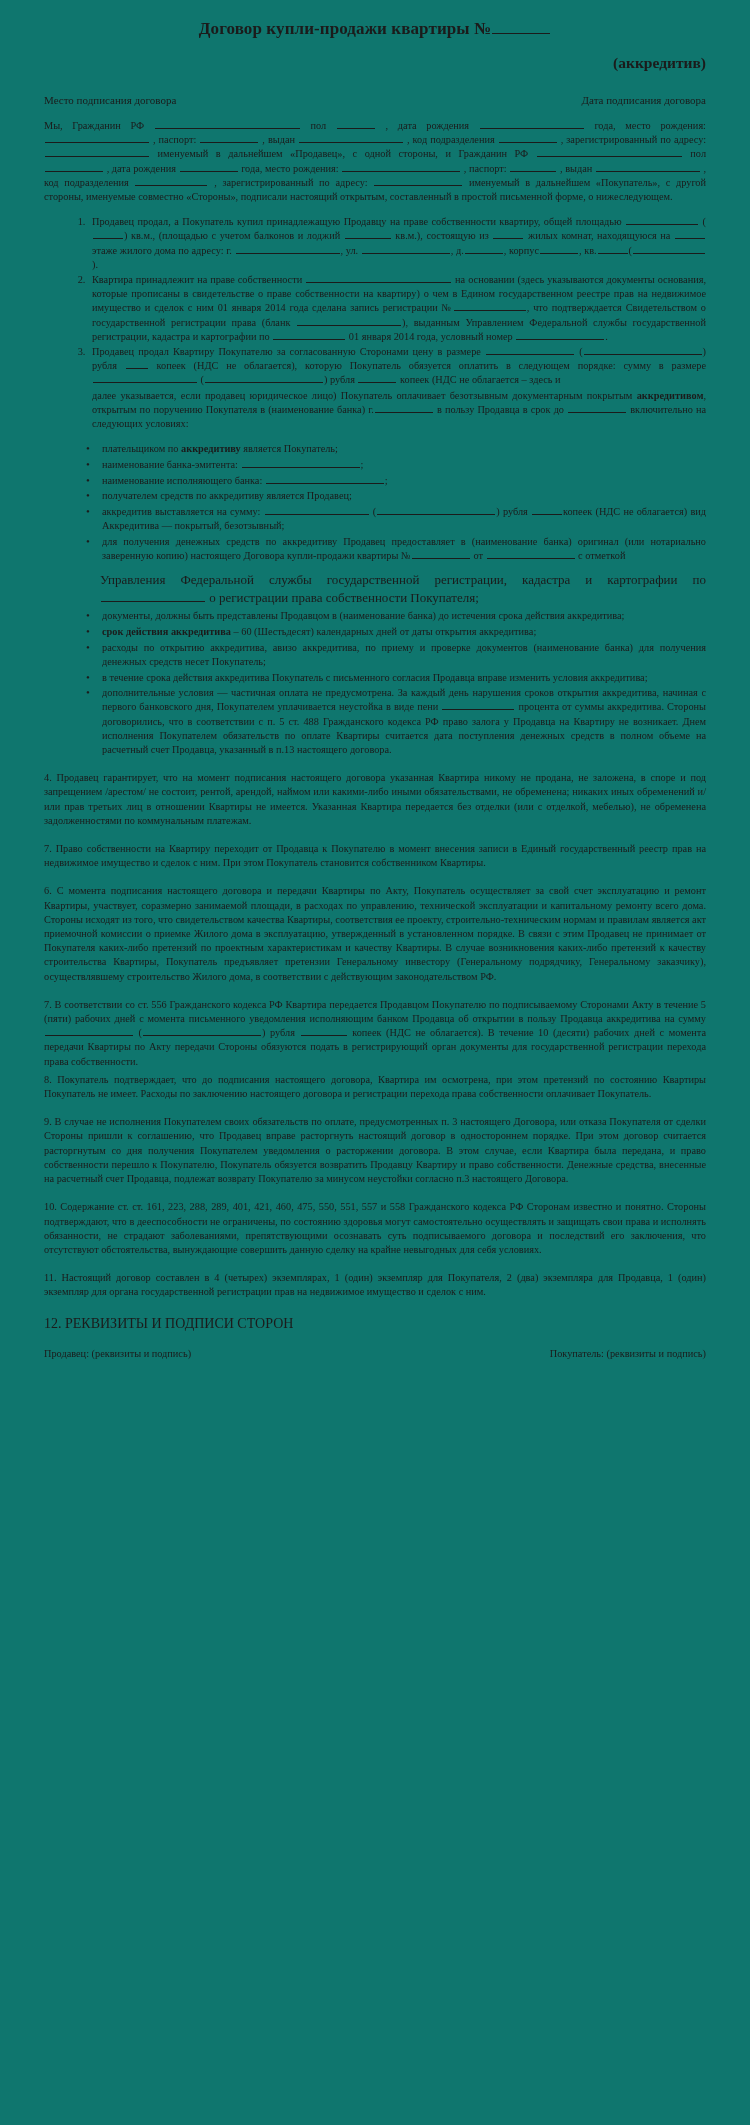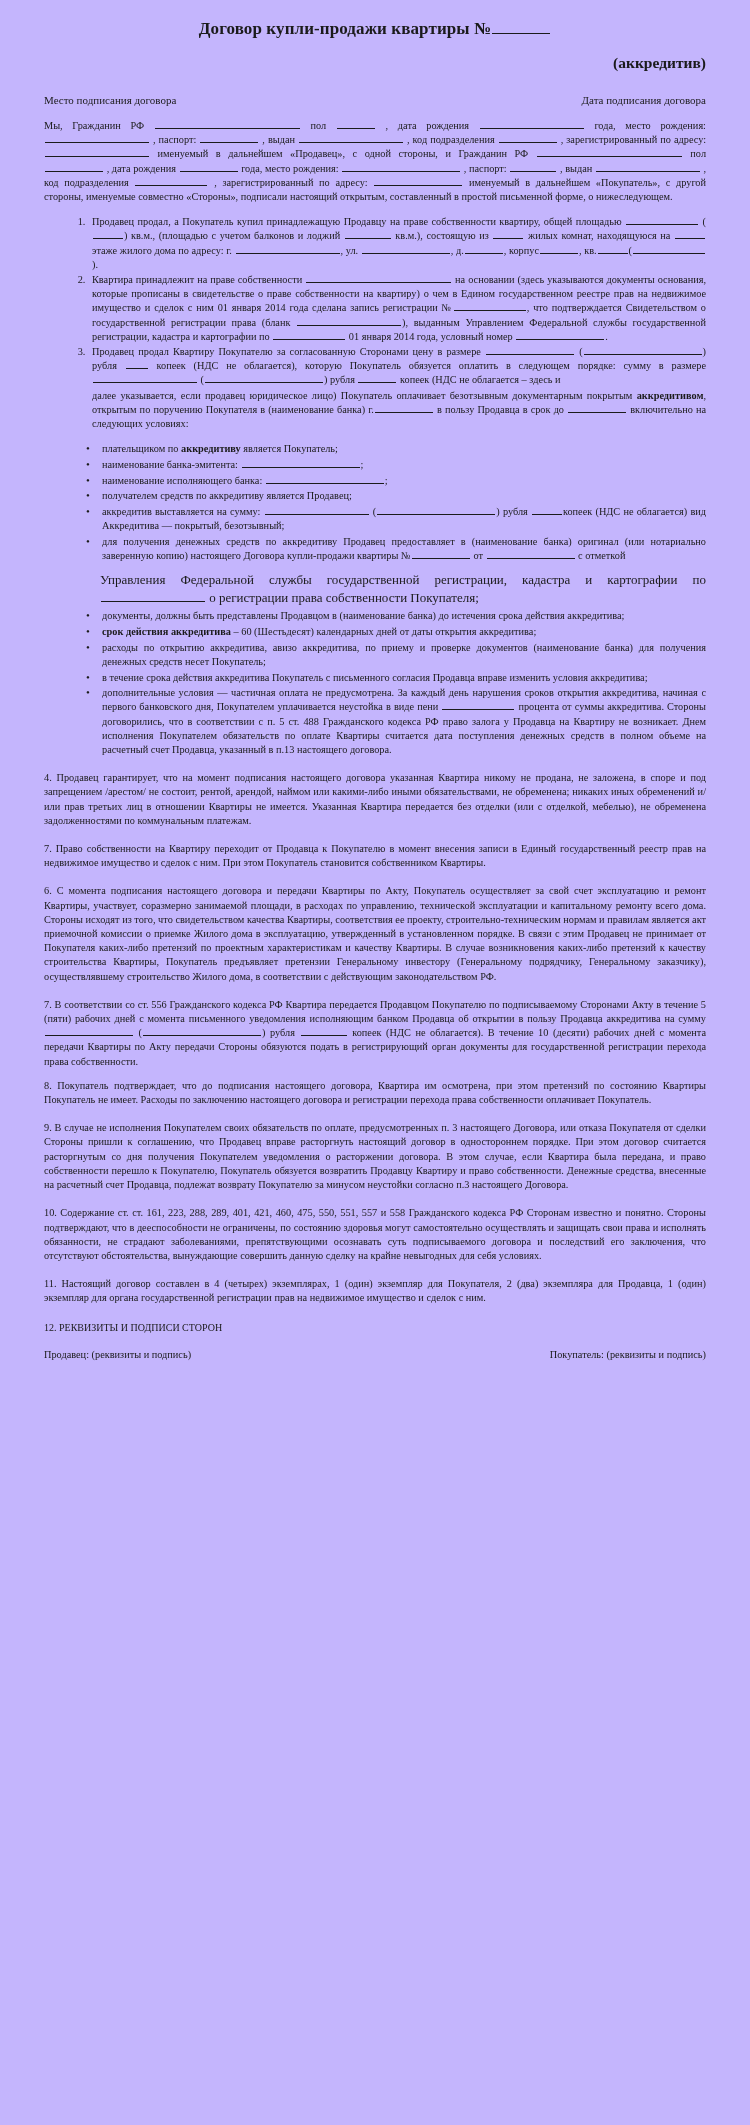--- a/index.html
+++ b/index.html
@@ -10,21 +10,21 @@
   body {
     width: 750px;
     font-family: "Liberation Serif", "DejaVu Serif", serif;
     color: #1b1b1b;
   }
   .page {
     width: 750px;
     min-height: 2125px;
     box-sizing: border-box;
     padding: 14px 44px 10px 44px;
-    background: #c4b5fd;
+    background: #0f766e;
     position: relative;
   }
   .doc-title {
     text-align: center;
     font-size: 17px;
     font-weight: bold;
     line-height: 1.25;
     margin: 4px 0 0 0;
     letter-spacing: 0.1px;
   }
@@ -63,21 +63,21 @@
   }
   .meta-row > div { white-space: nowrap; }
 
   .para {
     font-size: 10.3px;
     line-height: 1.38;
     text-align: justify;
     text-justify: inter-word;
     margin: 9px 0 0 0;
   }
-  .para.tight { margin-top: 10px; }
+  .para.tight { margin-top: 4px; }
   .para.preamble { margin-top: 12px; }
 
   ol.numlist {
     margin: 11px 0 0 0;
     padding-left: 44px;
     font-size: 10.3px;
     line-height: 1.38;
   }
   ol.numlist > li {
     text-align: justify;
@@ -118,21 +118,21 @@
     font-size: 10.3px;
     line-height: 1.38;
     text-align: justify;
     margin: 1px 0 0 0;
     padding-left: 48px;
   }
 
   b, .bold { font-weight: bold; }
 
   .section-head {
-    font-size: 10px;
+    font-size: 14px;
     margin: 16px 0 0 0;
     font-weight: normal;
   }
   .sign-row {
     display: flex;
     justify-content: space-between;
     font-size: 10.3px;
     margin: 16px 0 0 0;
   }
   .sign-row > div { white-space: nowrap; }

